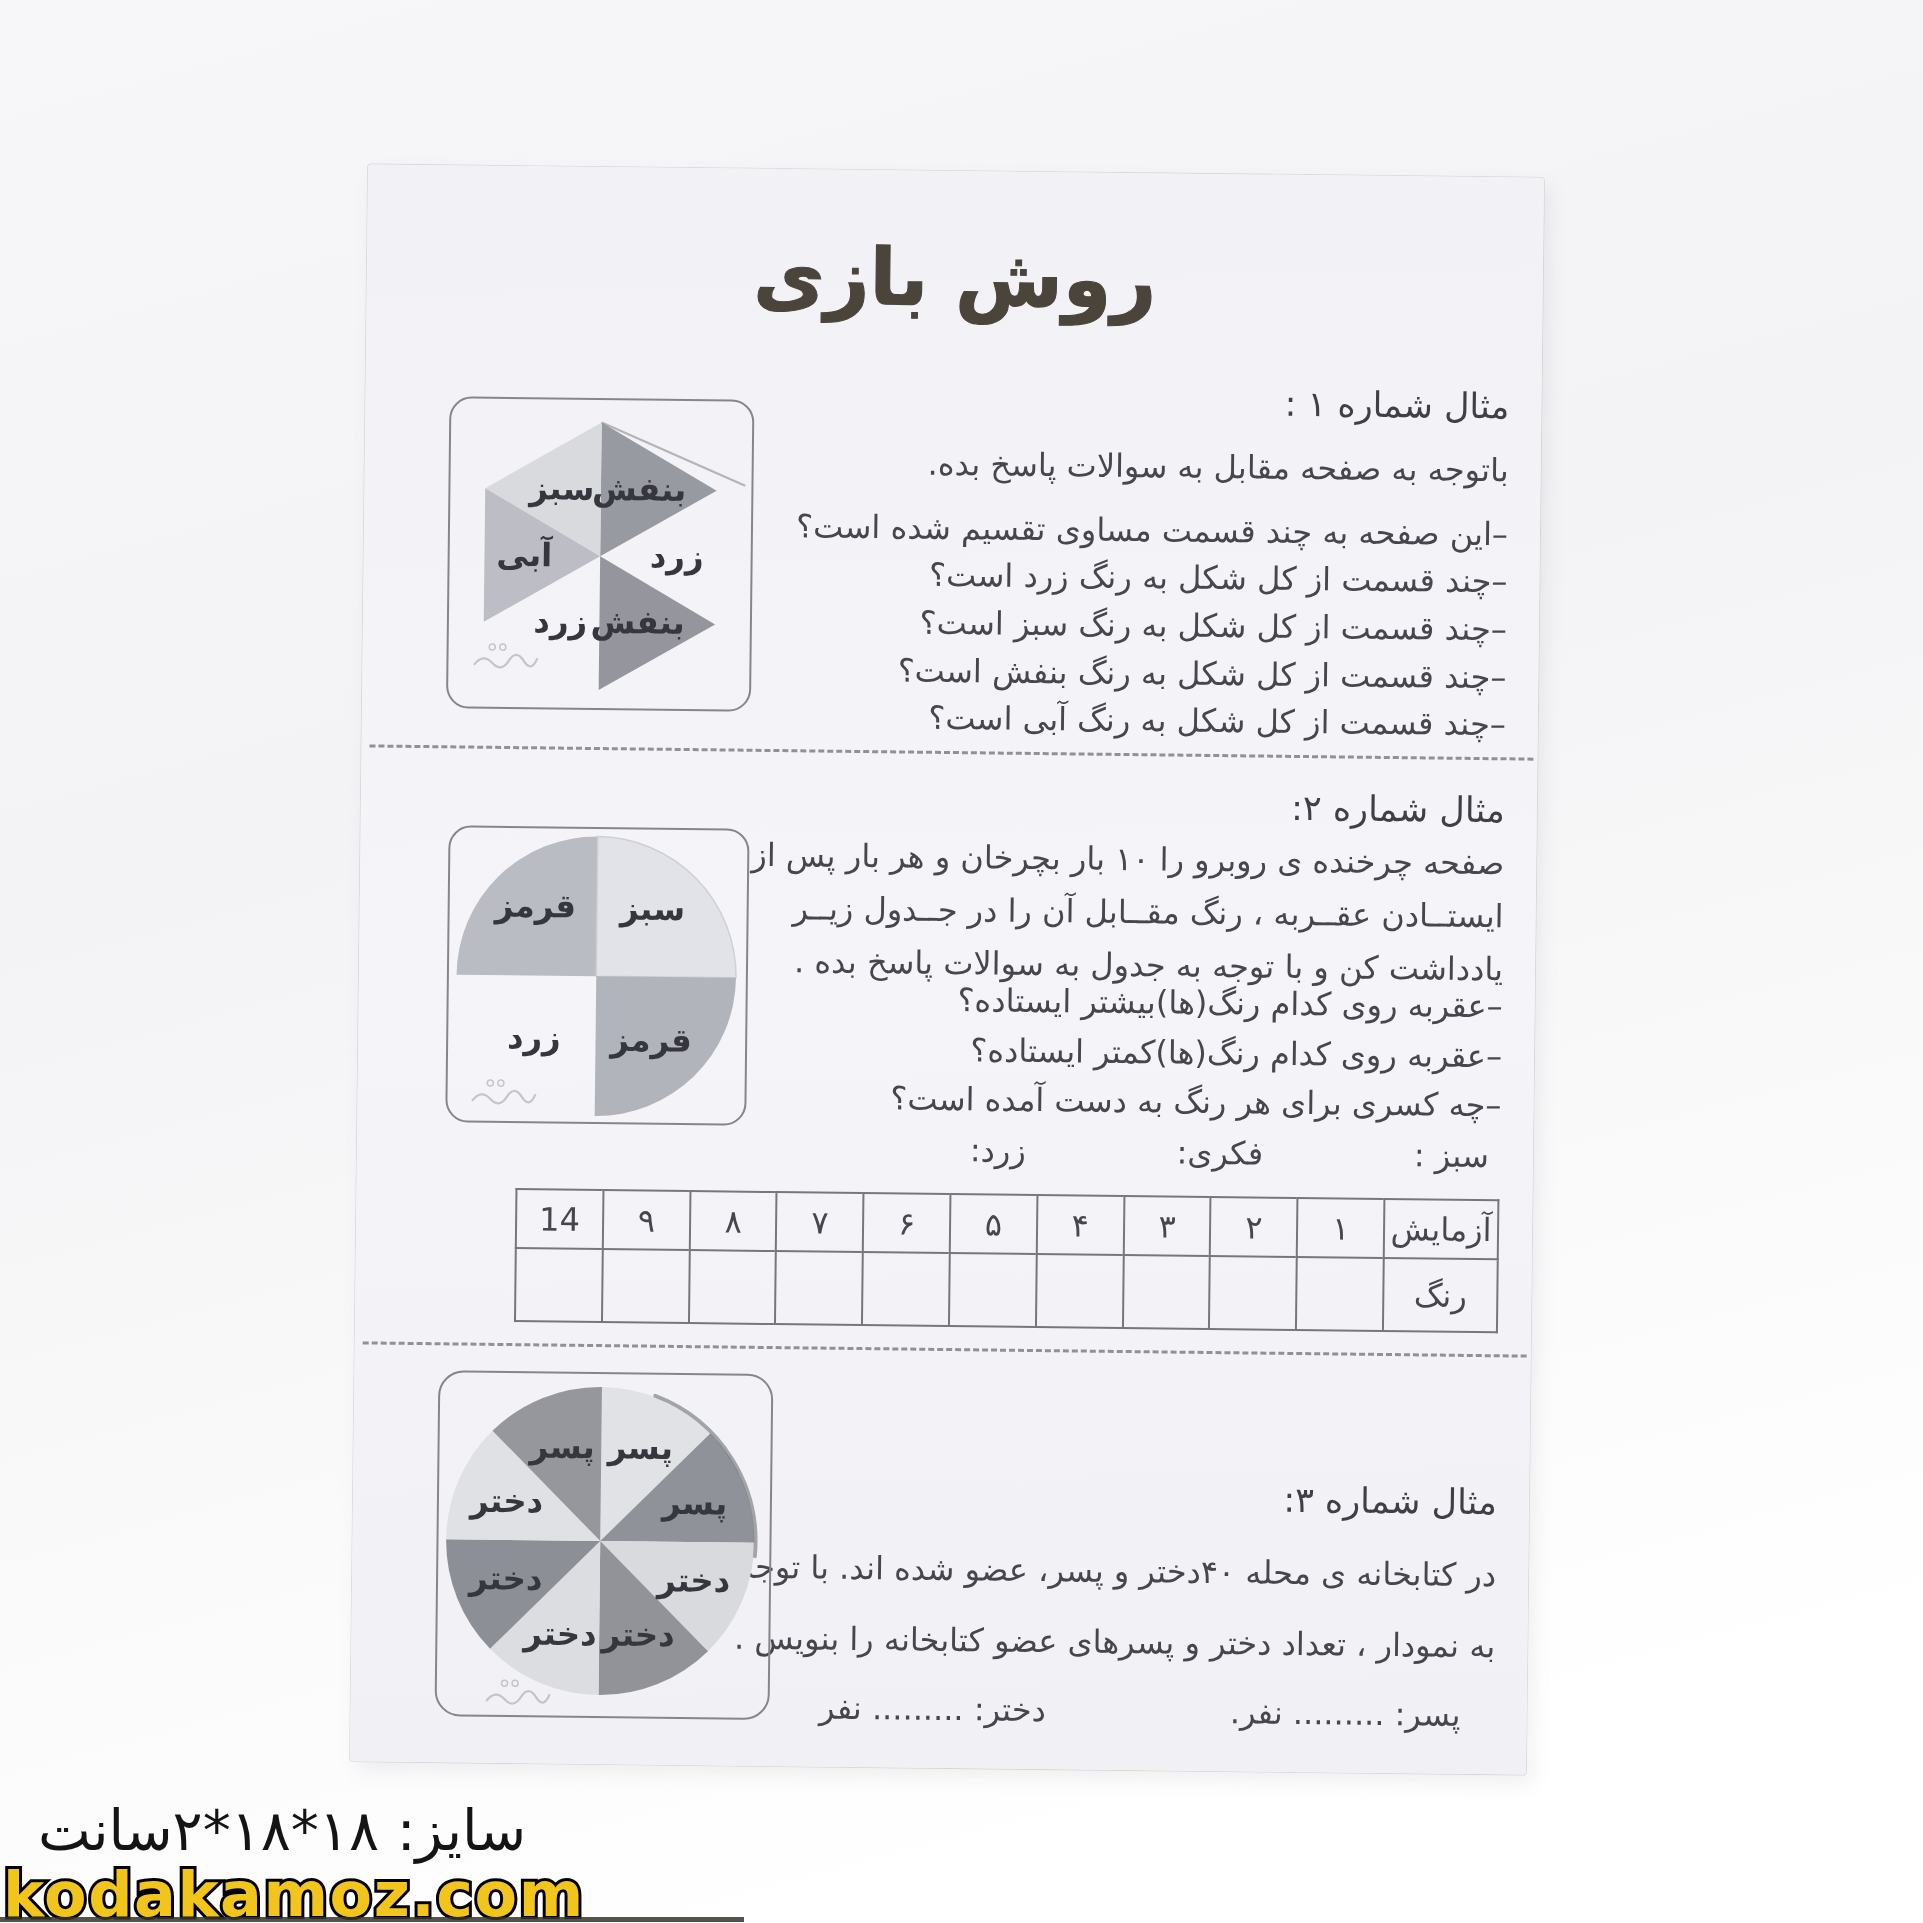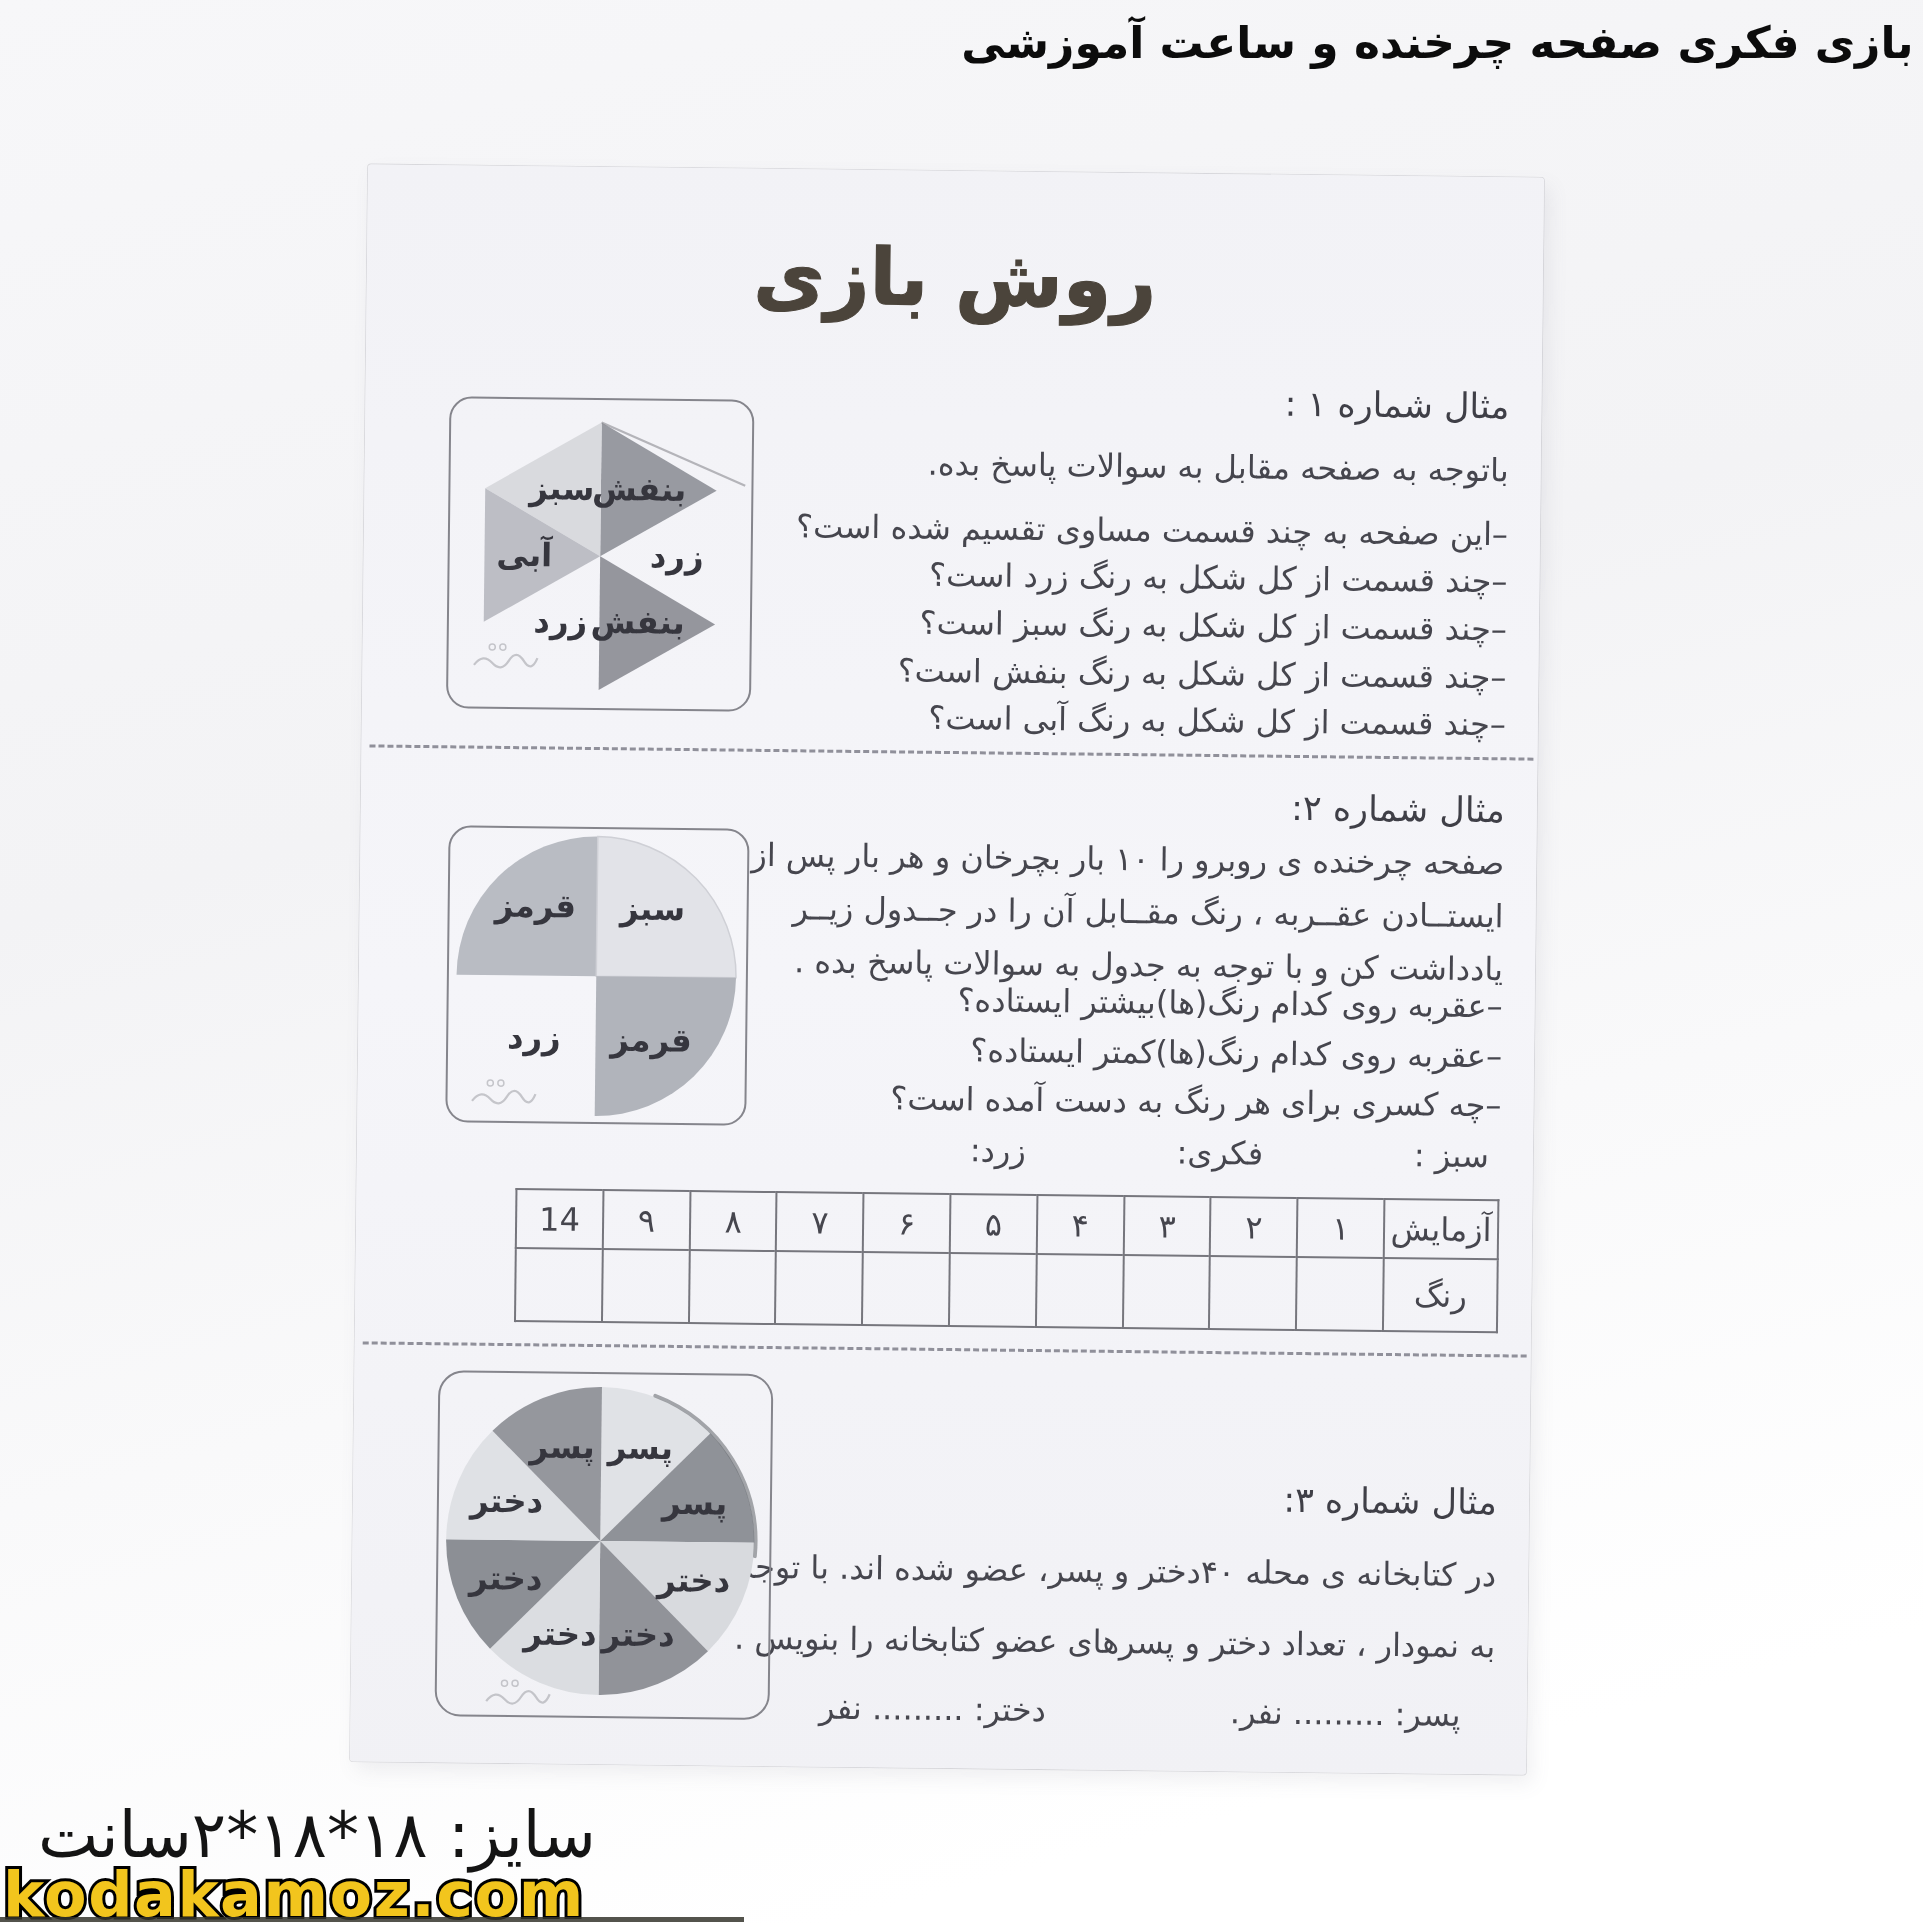--- a/index.html
+++ b/index.html
@@ -42,35 +42,34 @@
   .fractions{
     position:absolute;right:44px;top:960px;width:519px;display:flex;
     direction:rtl;justify-content:space-between;font-size:32px;color:#46464e;
   }
   .answers{
     position:absolute;right:66px;top:1519px;display:flex;direction:rtl;gap:184px;
     font-size:32px;color:#46464e;white-space:nowrap;
   }
   .size-note{
     position:absolute;left:38px;top:1798px;direction:rtl;
-    font-size:64px;color:#141414;white-space:nowrap;
+    font-size:56px;color:#141414;white-space:nowrap;
   }
   .watermark{
     position:absolute;left:3px;top:1858px;font-size:62px;font-weight:bold;
     letter-spacing:1.5px;color:#f2c51d;
     -webkit-text-stroke:6px #000;paint-order:stroke fill;white-space:nowrap;
   }
   .bottom-line{position:absolute;left:0;top:1917px;width:744px;height:4.5px;background:#35352d;opacity:.85;}
 </style>
 </head>
 <body>
 
 <div class="stage">
 
-  <div class="top-title">بازی فکری صفحه چرخنده و ساعت آموزشی</div>
 
   <div class="paper">
 
     <div class="game-title">روش بازی</div>
 
     <div class="t sec-title" style="top:209px">مثال شماره ۱ :</div>
     <div class="t" style="top:274px">باتوجه به صفحه مقابل به سوالات پاسخ بده.</div>
     <div class="t" style="top:338px">–این صفحه به چند قسمت مساوی تقسیم شده است؟</div>
     <div class="t" style="top:385px">–چند قسمت از کل شکل به رنگ زرد است؟</div>
     <div class="t" style="top:433px">–چند قسمت از کل شکل به رنگ سبز است؟</div>

